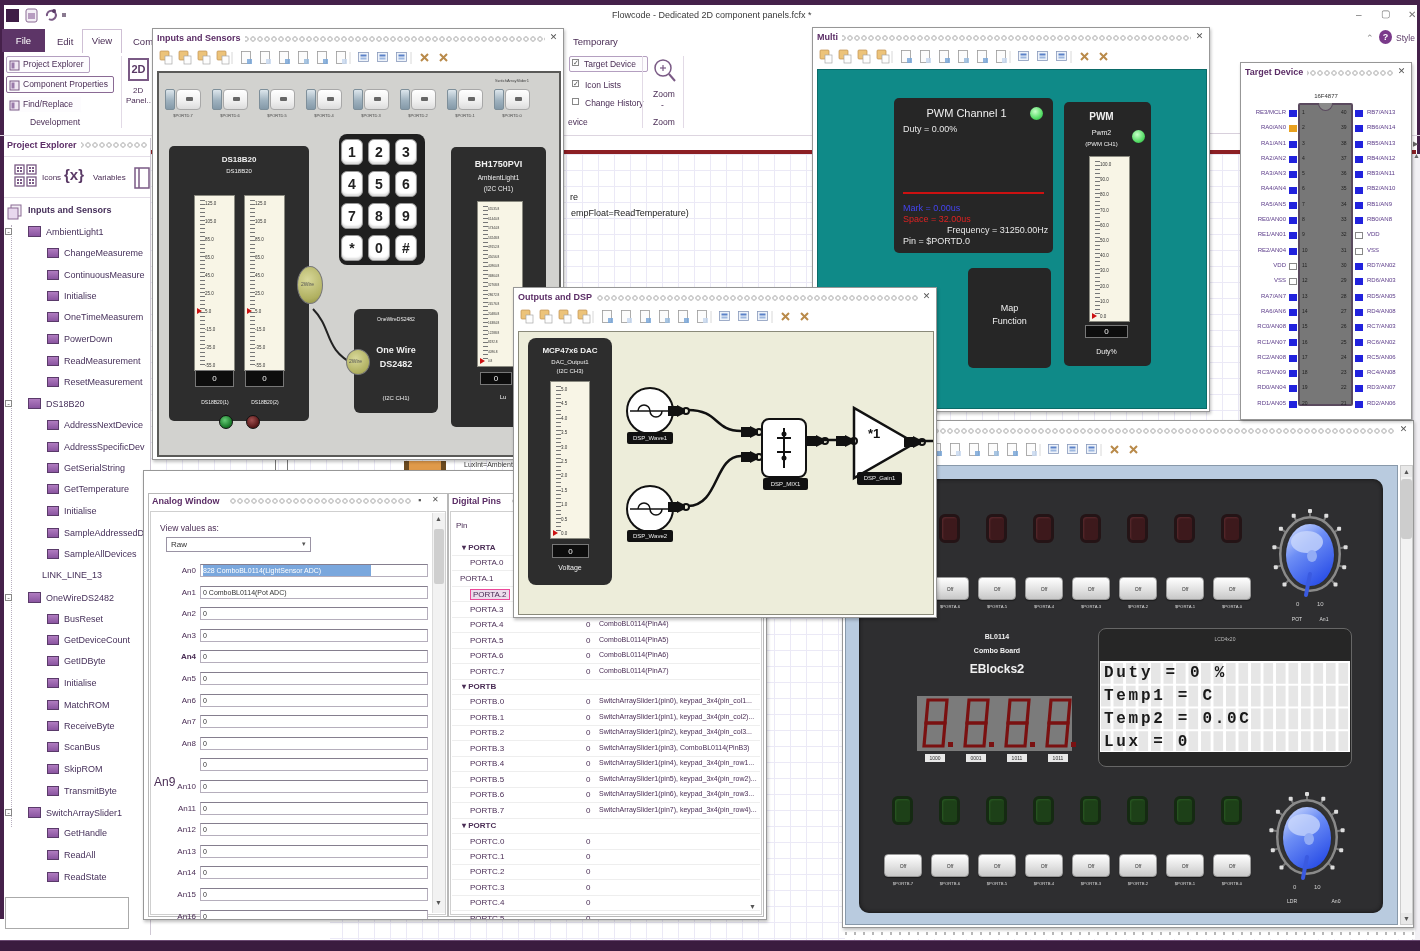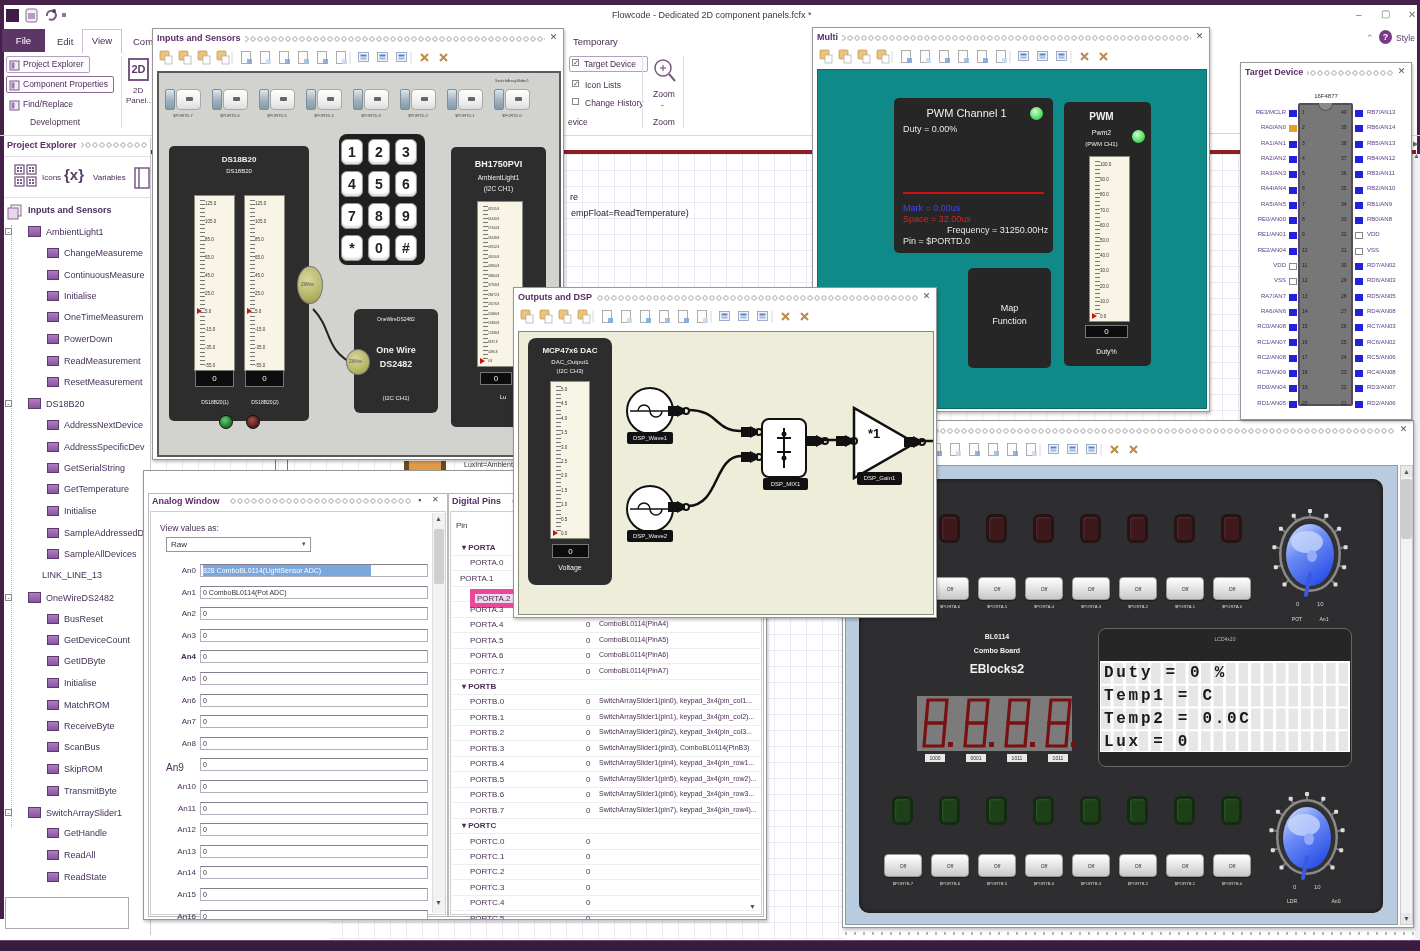--- a/index.html
+++ b/index.html
@@ -709,21 +709,21 @@
     <div class="tt" style="left:10px;top:181px;width:42px;text-align:right;font-size:8px;color:#4a2d55;font-weight:bold;">An4</div>
     <div class="rowinp" style="left:56px;top:179px;width:228px;">0</div>
     <div class="tt" style="left:10px;top:203px;width:42px;text-align:right;font-size:8px;color:#4a2d55;">An5</div>
     <div class="rowinp" style="left:56px;top:201px;width:228px;">0</div>
     <div class="tt" style="left:10px;top:225px;width:42px;text-align:right;font-size:8px;color:#4a2d55;">An6</div>
     <div class="rowinp" style="left:56px;top:223px;width:228px;">0</div>
     <div class="tt" style="left:10px;top:246px;width:42px;text-align:right;font-size:8px;color:#4a2d55;">An7</div>
     <div class="rowinp" style="left:56px;top:244px;width:228px;">0</div>
     <div class="tt" style="left:10px;top:268px;width:42px;text-align:right;font-size:8px;color:#4a2d55;">An8</div>
     <div class="rowinp" style="left:56px;top:266px;width:228px;">0</div>
-    <div class="tt" style="left:10px;top:291px;width:42px;text-align:center;font-size:10px;color:#4a2d55;">An9</div>
+    <div class="tt" style="left:10px;top:304px;width:42px;text-align:left;font-size:12px;color:#4a2d55;">An9</div>
     <div class="rowinp" style="left:56px;top:287px;width:228px;">0</div>
     <div class="tt" style="left:10px;top:311px;width:42px;text-align:right;font-size:8px;color:#4a2d55;">An10</div>
     <div class="rowinp" style="left:56px;top:309px;width:228px;">0</div>
     <div class="tt" style="left:10px;top:333px;width:42px;text-align:right;font-size:8px;color:#4a2d55;">An11</div>
     <div class="rowinp" style="left:56px;top:331px;width:228px;">0</div>
     <div class="tt" style="left:10px;top:354px;width:42px;text-align:right;font-size:8px;color:#4a2d55;">An12</div>
     <div class="rowinp" style="left:56px;top:352px;width:228px;">0</div>
     <div class="tt" style="left:10px;top:376px;width:42px;text-align:right;font-size:8px;color:#4a2d55;">An13</div>
     <div class="rowinp" style="left:56px;top:374px;width:228px;">0</div>
     <div class="tt" style="left:10px;top:397px;width:42px;text-align:right;font-size:8px;color:#4a2d55;">An14</div>
@@ -737,21 +737,21 @@
     <div class="abs" style="left:368px;top:27px;width:200px;height:8px;background-image:radial-gradient(circle at 3px 3px,#ffffff 1.2px,#cfcfcf 1.6px,#cfcfcf 2.6px,transparent 3px);background-size:7px 7px;background-repeat:repeat-x;"></div>
     <div class="abs" style="left:306px;top:40px;width:312px;height:404px;border:1px solid #cfcfcf;"></div>
     <div class="tt" style="left:312px;top:50px;font-size:8px;color:#4a2d55;">Pin</div>
     <div class="abs" style="left:308px;top:84px;width:308px;height:1px;background:#eee;"></div>
     <div class="prow" style="left:318px;top:72px;font-weight:bold;">▾ PORTA</div>
     <div class="abs" style="left:308px;top:99px;width:308px;height:1px;background:#eee;"></div>
     <div class="prow" style="left:326px;top:87px;">PORTA.0</div>
     <div class="abs" style="left:308px;top:115px;width:308px;height:1px;background:#eee;"></div>
     <div class="prow" style="left:308px;top:103px;margin-left:8px;">PORTA.1</div>
     <div class="abs" style="left:308px;top:130px;width:308px;height:1px;background:#eee;"></div>
-    <div class="prow" style="left:326px;top:118px;background:#ecdcec;border:5px solid #ec4899;padding:0 2px;">PORTA.2</div>
+    <div class="prow" style="left:326px;top:118px;background:#ecdcec;border:1px solid #ec4899;padding:0 2px;">PORTA.2</div>
     <div class="abs" style="left:308px;top:146px;width:308px;height:1px;background:#eee;"></div>
     <div class="prow" style="left:326px;top:134px;">PORTA.3</div>
     <div class="abs" style="left:308px;top:161px;width:308px;height:1px;background:#eee;"></div>
     <div class="prow" style="left:326px;top:149px;">PORTA.4</div>
     <div class="prow" style="left:442px;top:149px;">0</div>
     <div class="prow" style="left:455px;top:149px;font-size:7px;">ComboBL0114(PinA4)</div>
     <div class="abs" style="left:308px;top:177px;width:308px;height:1px;background:#eee;"></div>
     <div class="prow" style="left:326px;top:165px;">PORTA.5</div>
     <div class="prow" style="left:442px;top:165px;">0</div>
     <div class="prow" style="left:455px;top:165px;font-size:7px;">ComboBL0114(PinA5)</div>

